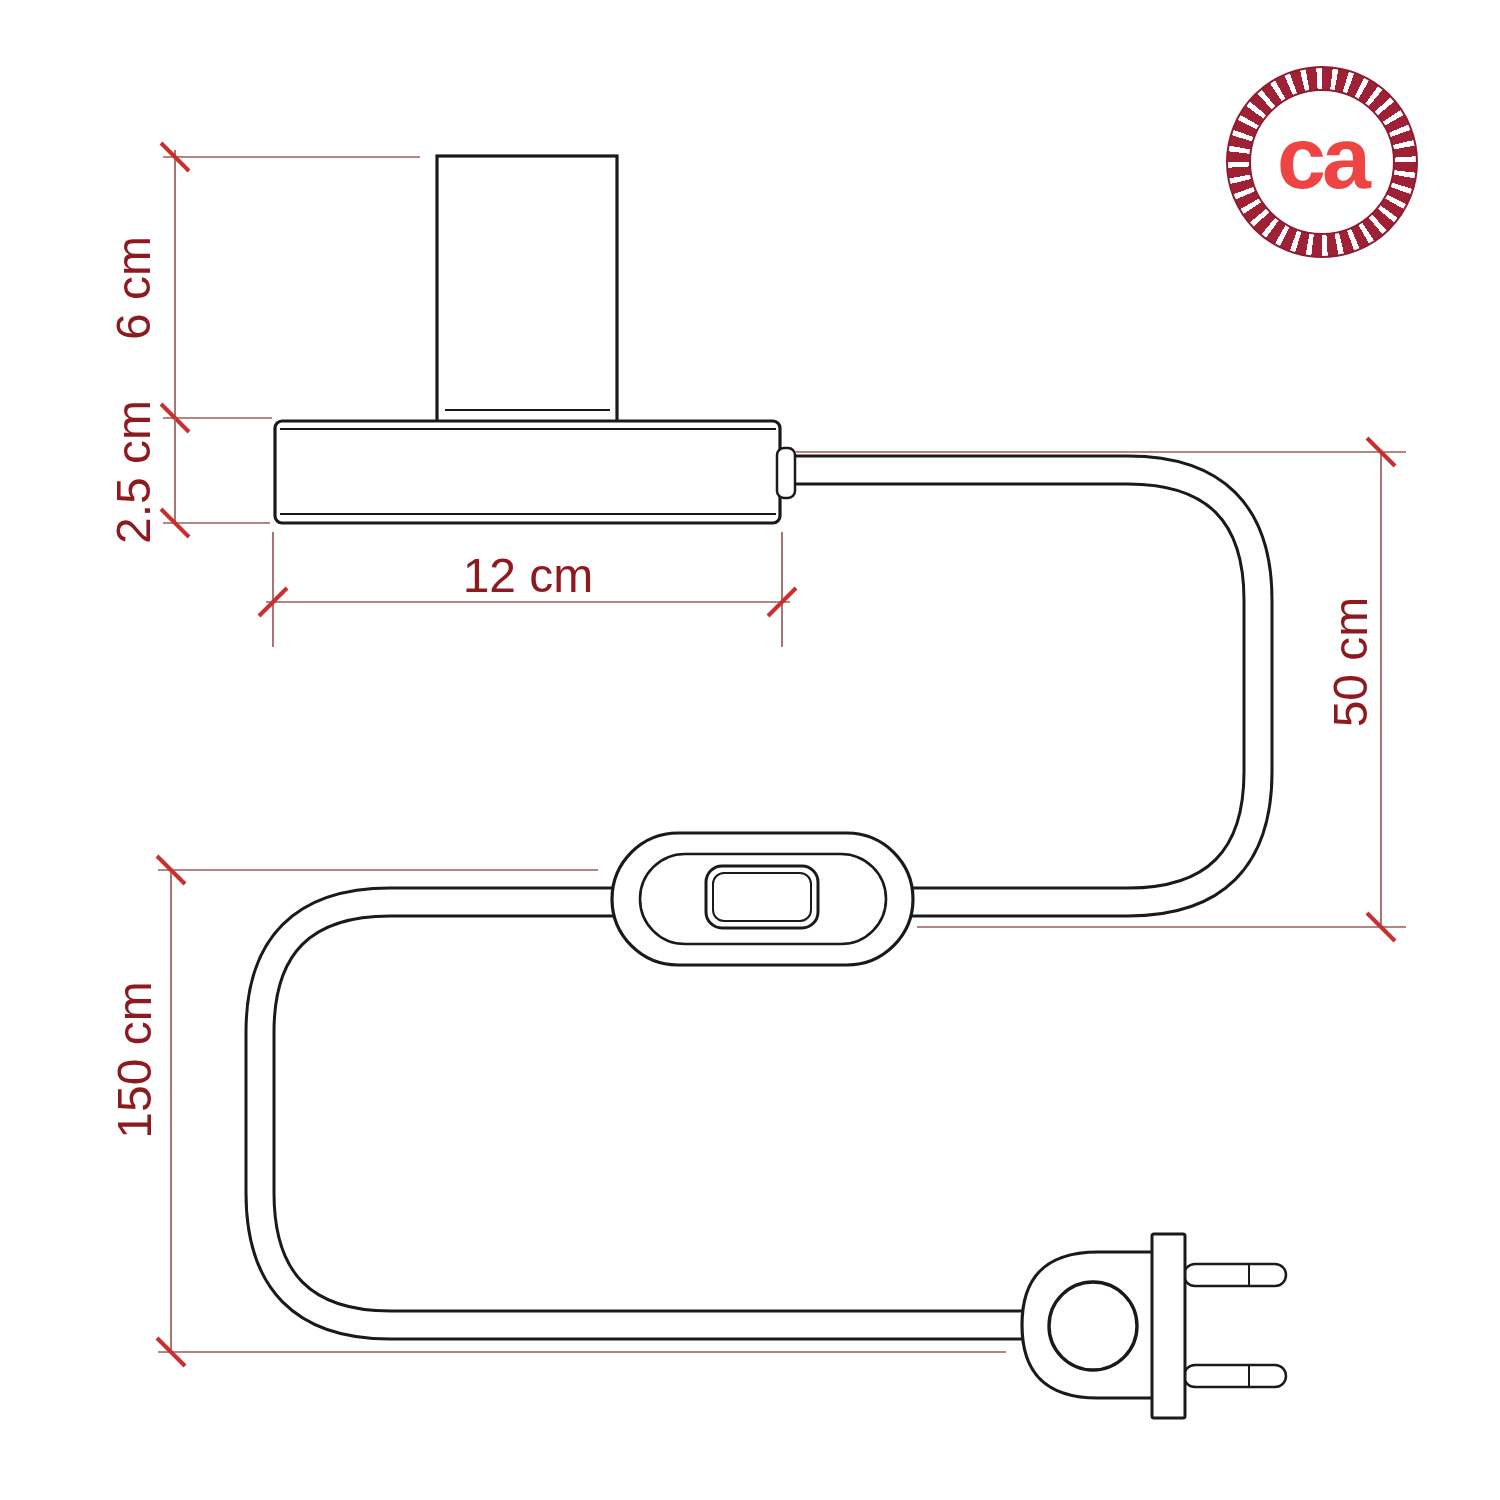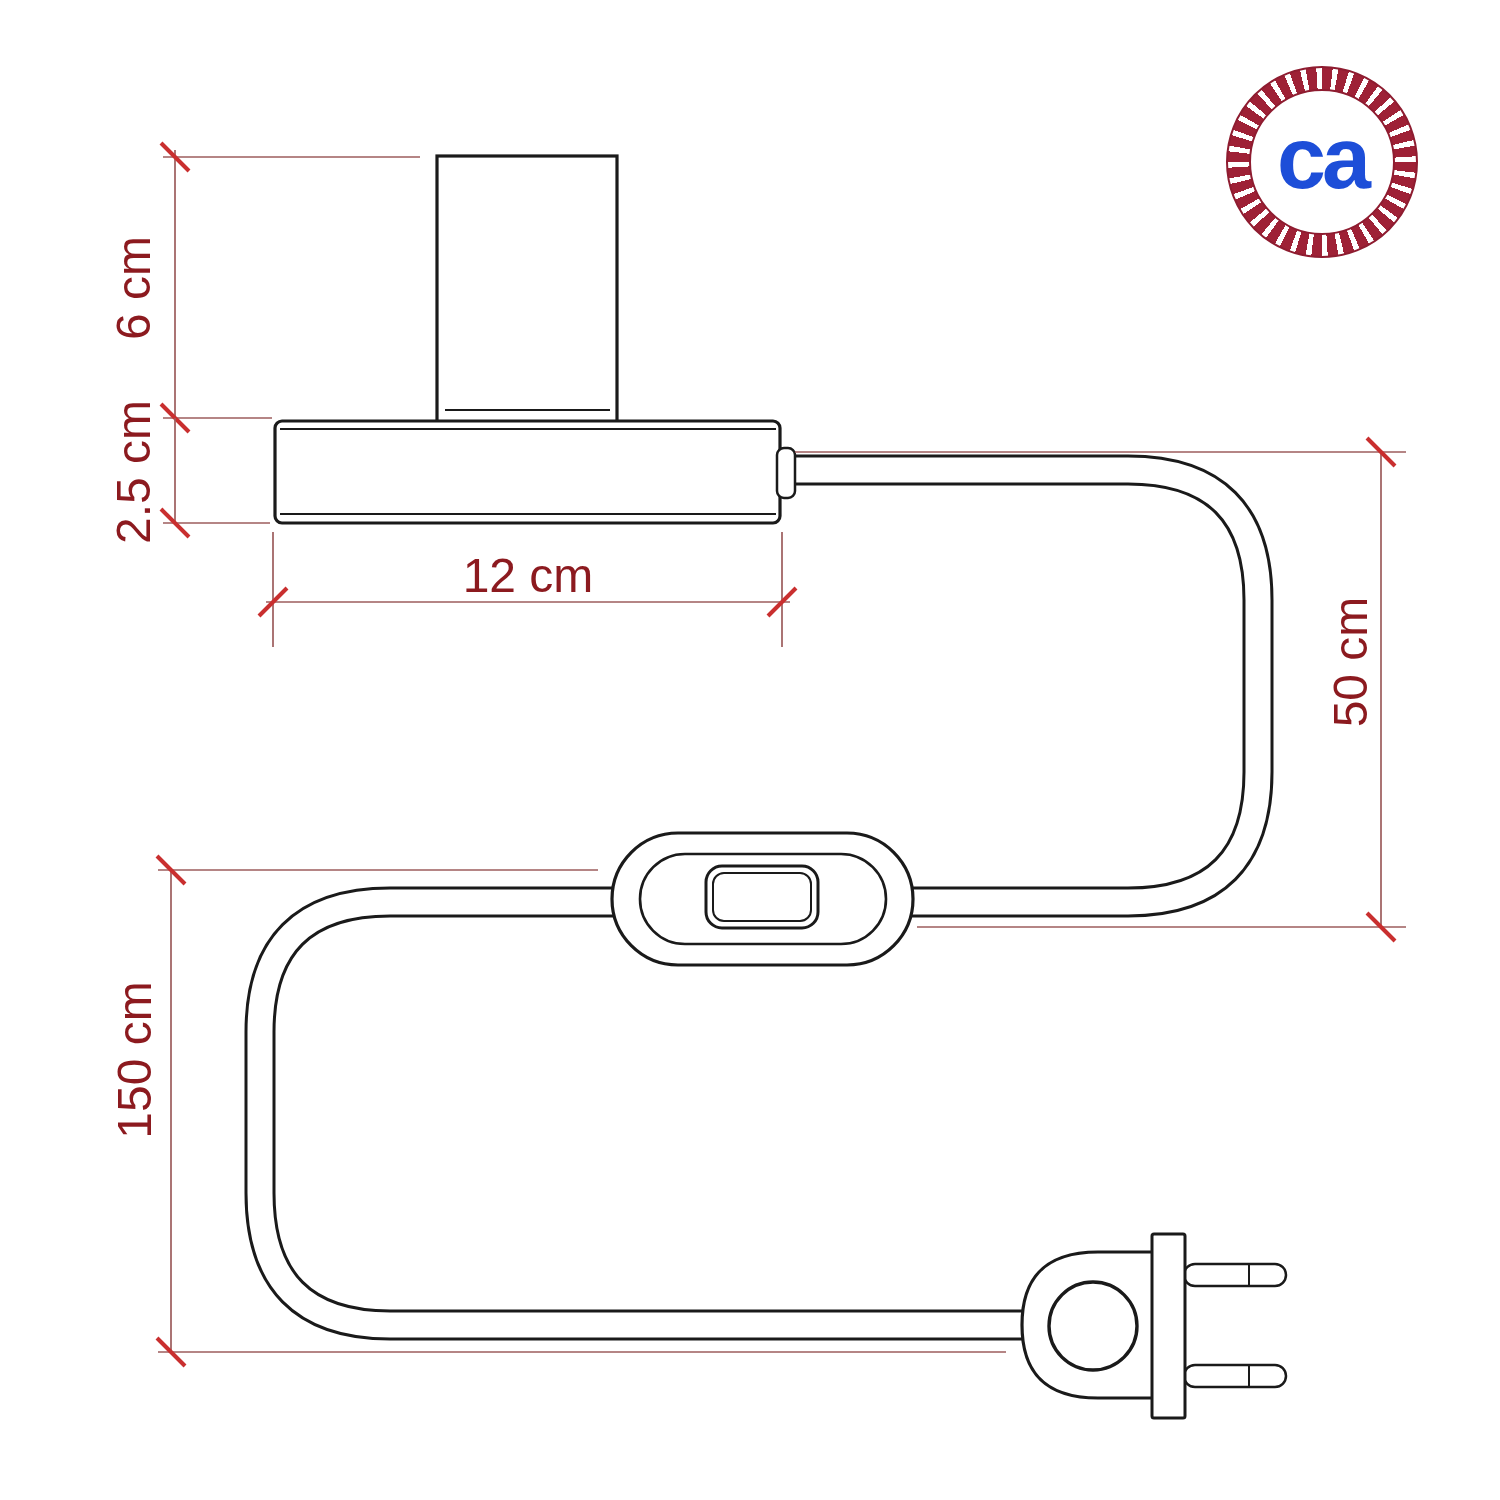--- a/index.html
+++ b/index.html
@@ -7,21 +7,21 @@
        font-family:"Liberation Sans", sans-serif;}
   #stage{position:absolute;left:0;top:0;width:1500px;height:1500px;}
   svg text{font-family:"Liberation Sans", sans-serif;font-size:48px;fill:#8c1a1f;}
   
   .logo{position:absolute;left:1226px;top:66px;width:192px;height:192px;
         border-radius:50%;border:2px solid #8e1c30;box-sizing:border-box;
         background:repeating-conic-gradient(#9e2136 0deg 6.5deg,#ffffff 6.5deg 10deg);}
   .logo-inner{position:absolute;left:21px;top:21px;right:21px;bottom:21px;
         background:#ffffff;border:2px solid #8e1c30;border-radius:50%;
         display:flex;align-items:center;justify-content:center;}
-  .logo-text{font-weight:bold;font-size:88px;color:#1d4ed8;letter-spacing:-4px;
+  .logo-text{font-weight:bold;font-size:88px;color:#ef4444;letter-spacing:-4px;
         line-height:1;transform:translateY(-4px);}
 </style>
 </head>
 <body>
 
 <div id="stage">
 <svg width="1500" height="1500" viewBox="0 0 1500 1500" xmlns="http://www.w3.org/2000/svg">
 
   <g>
     <path d="M 793 470 H 1128 Q 1258 470 1258 600 V 772 Q 1258 902 1128 902 H 390 Q 260 902 260 1032 V 1193 Q 260 1325 390 1325 H 1065" fill="none" stroke="#1a1a1a" stroke-width="31"></path>

